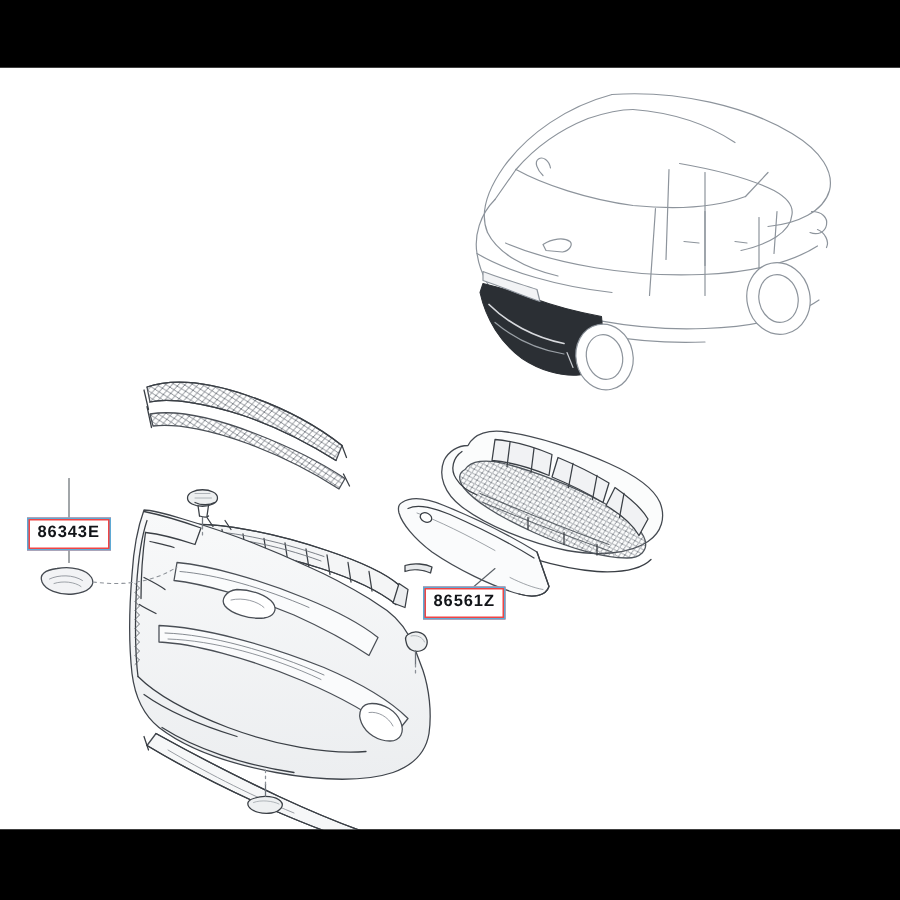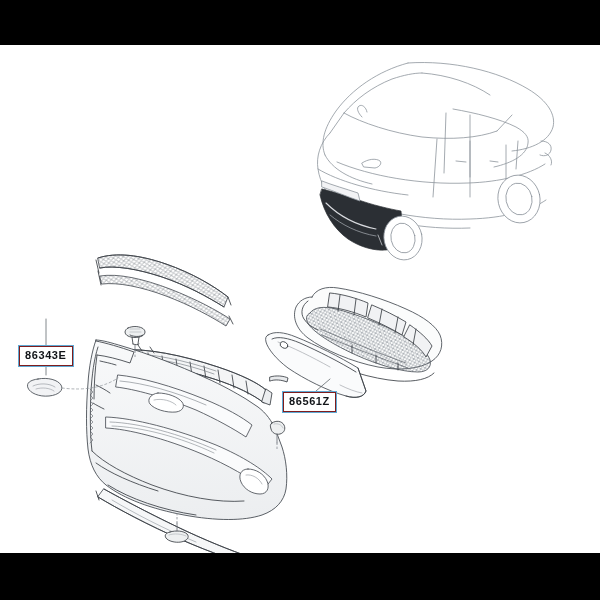--- a/index.html
+++ b/index.html
@@ -39,21 +39,21 @@
     top: 0;
     width: 600px;
     height: 508px;
   }
 
   
   .callout {
     position: absolute;
     z-index: 30;
     box-sizing: border-box;
-    border: 2px solid #7f1d1d;
+    border: 2px solid #ef4444;
     background: #ffffff;
     color: #111418;
     font-family: "Liberation Sans", sans-serif;
     font-size: 11px;
     font-weight: 700;
     letter-spacing: 0.6px;
     line-height: 1;
     padding: 3px 5px 4px 5px;
     white-space: nowrap;
     text-align: center;

